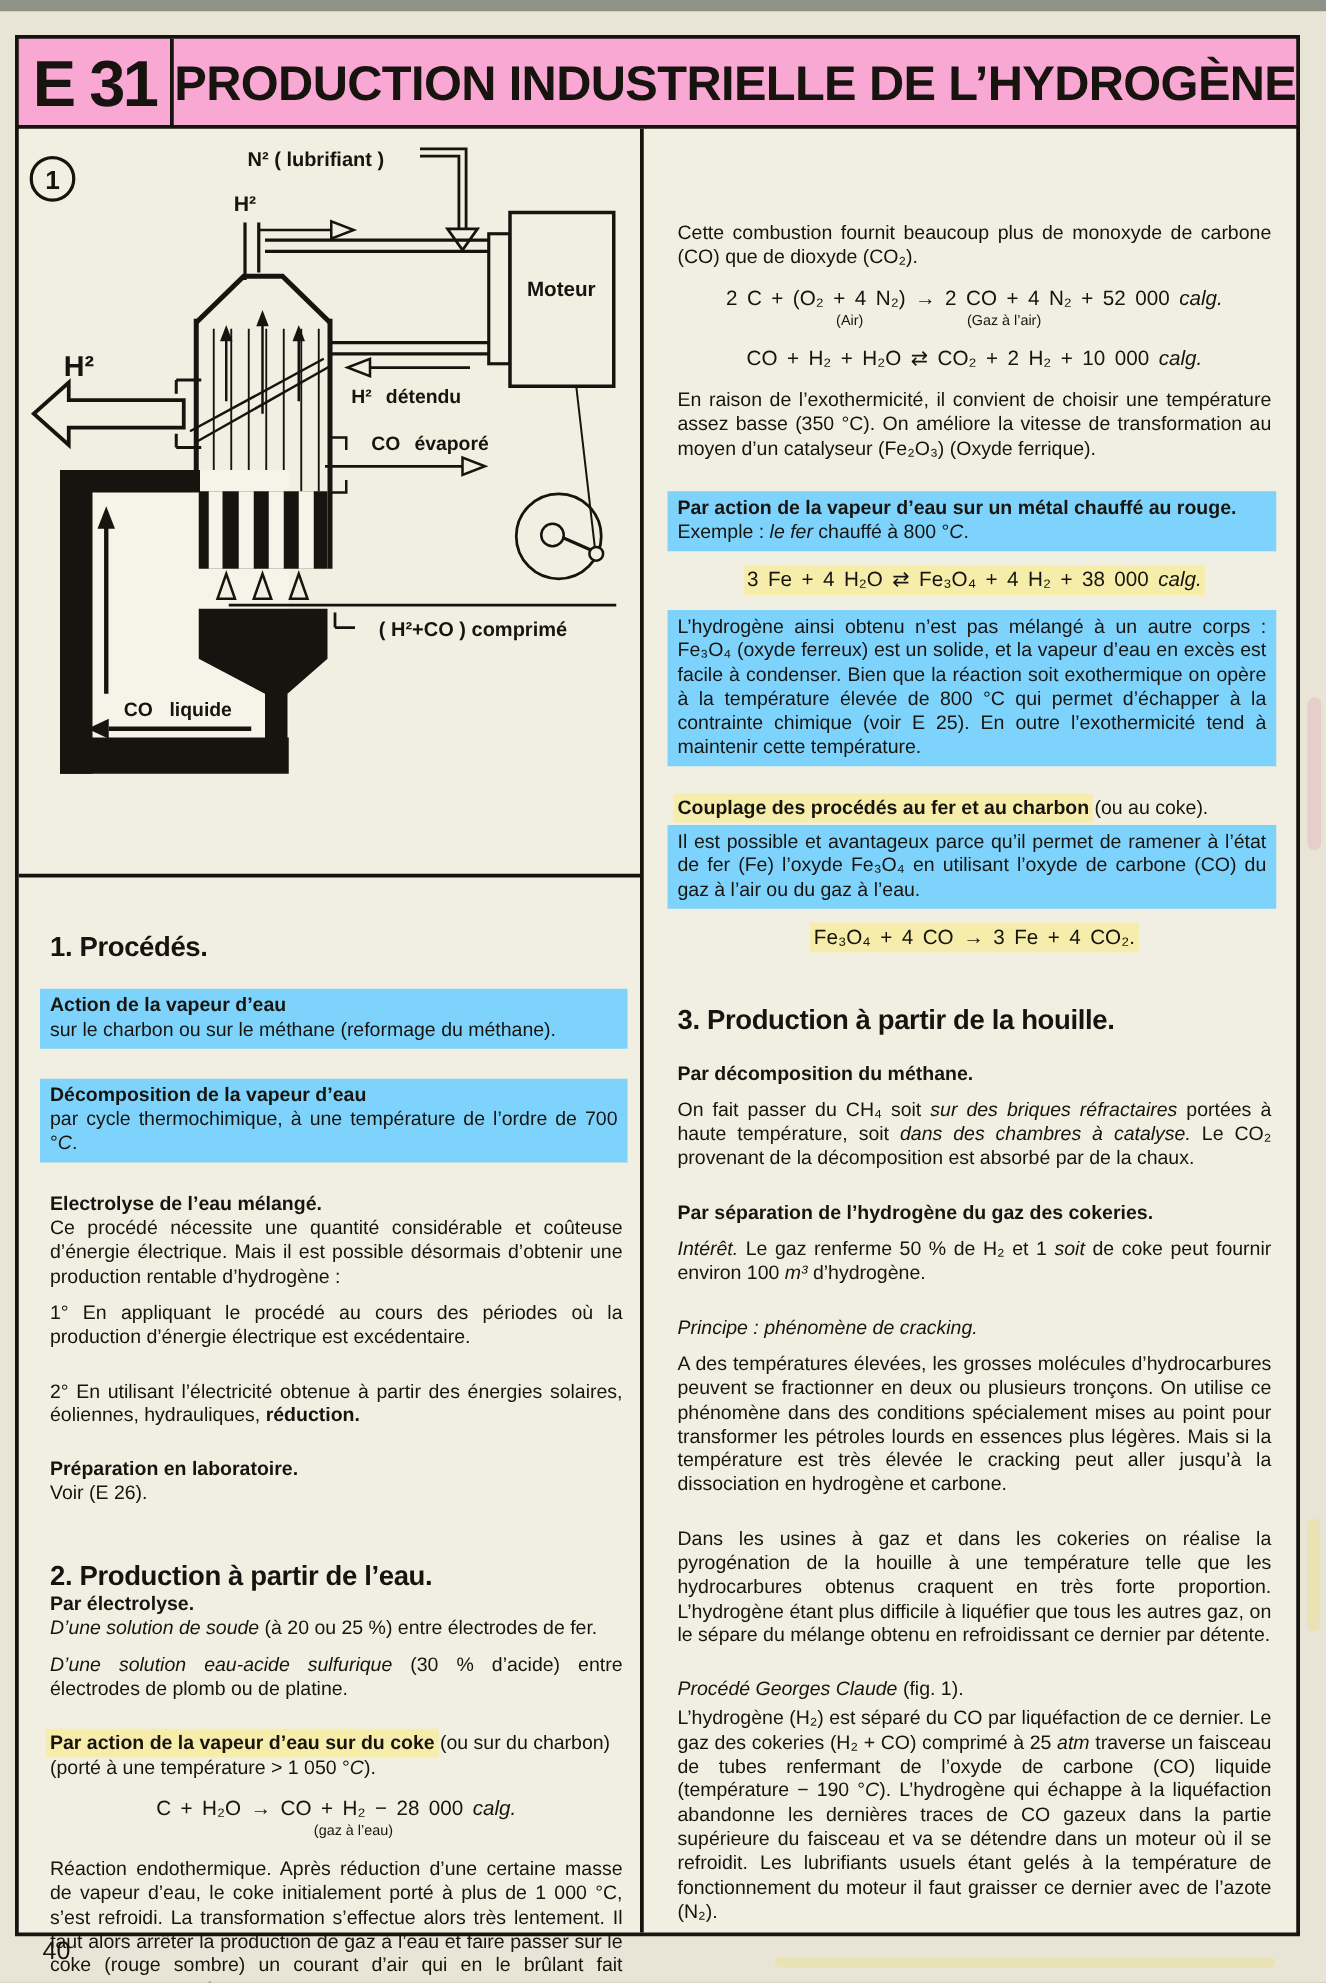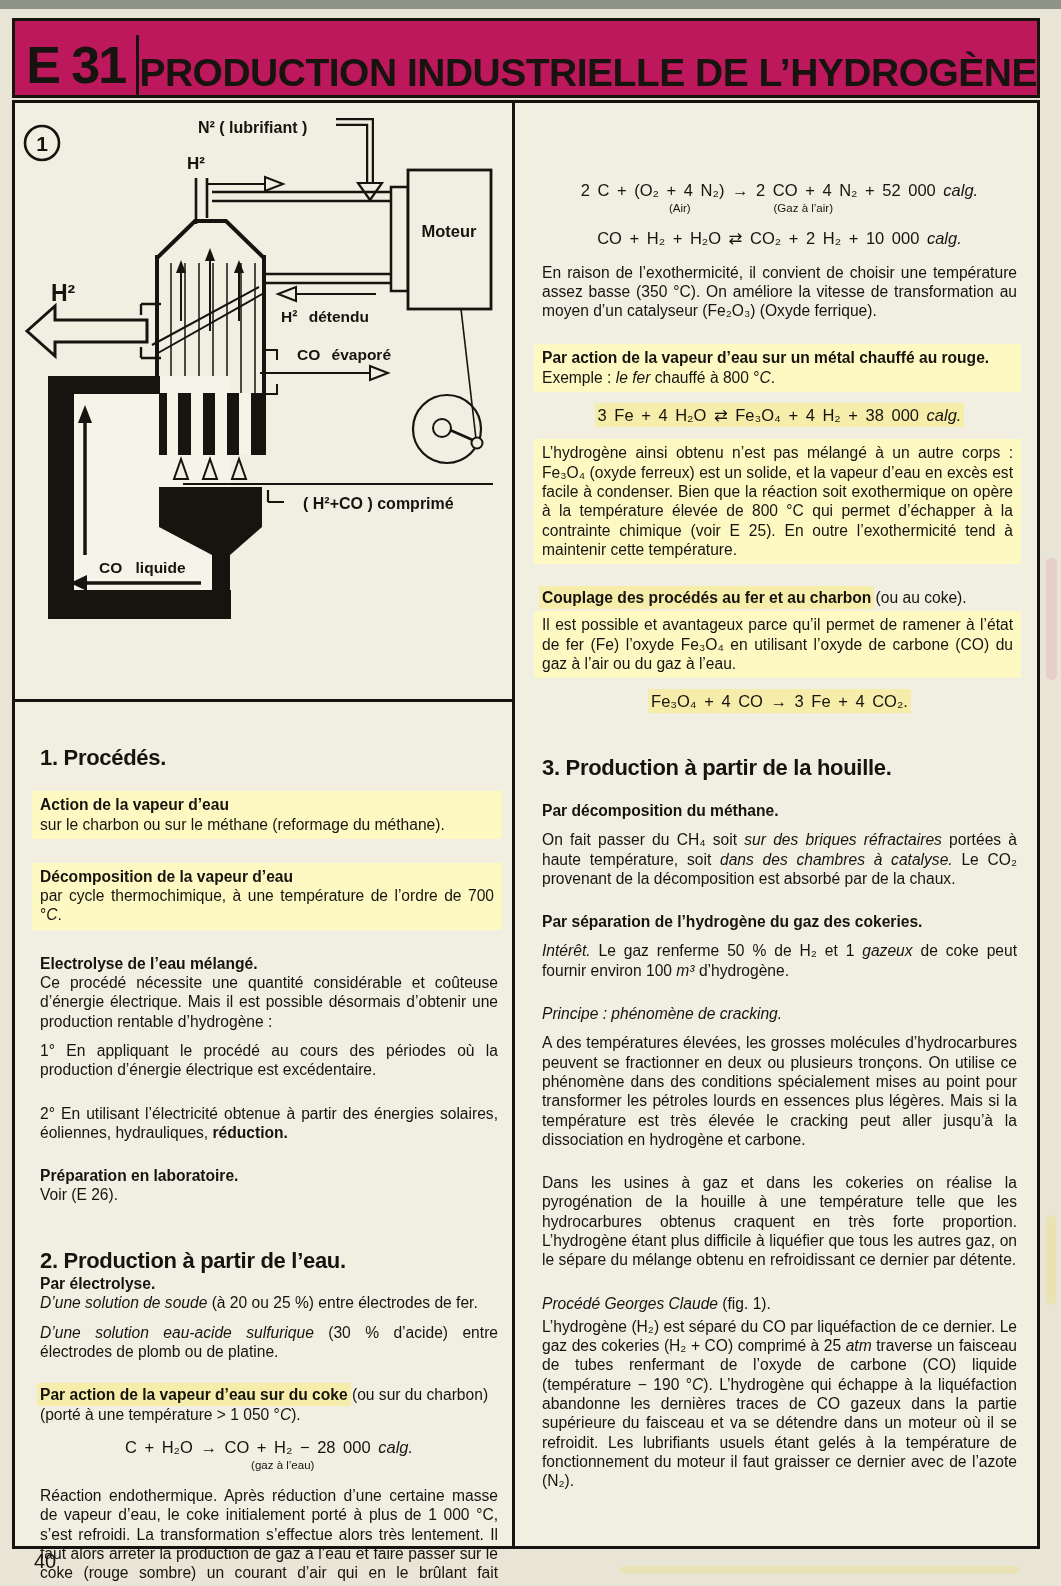--- a/index.html
+++ b/index.html
@@ -1,40 +1,40 @@
 <!DOCTYPE html>
 <html><head>
 <meta charset="utf-8">
 <style>
   html,body{margin:0;padding:0;background:#c9c4b4;}
   .page{position:relative;width:1061px;height:1586px;background:#e8e4d6;
         font-family:"Liberation Sans","DejaVu Sans",sans-serif;color:#17140f;overflow:hidden;}
   .topstrip{position:absolute;top:0;left:0;right:0;height:9px;background:#8e9287;}
-  .hbox{position:absolute;left:12px;top:18px;width:1022px;height:74px;background:#be185d;
-        border:3px solid #17140f;display:flex;align-items:flex-end;}
+  .hbox{position:absolute;left:12px;top:28px;width:1022px;height:74px;background:#f9a8d4;
+        border:3px solid #17140f;display:flex;}
   .hcode{width:142px;border-right:3px solid #17140f;display:flex;align-items:center;justify-content:center;
          font-weight:bold;font-size:52px;letter-spacing:-2px;}
   .htitle{flex:1;display:flex;align-items:center;justify-content:center;font-weight:bold;
           font-size:39px;letter-spacing:-0.5px;white-space:nowrap;border-radius:16px;}
   .mbox{position:absolute;left:12px;top:100px;width:1022px;height:1443px;background:#f1eee2;
         border:3px solid #17140f;display:flex;}
   .colL{width:497px;position:relative;}
   .diagram{display:block;width:497px;height:596px;border-bottom:3px solid #17140f;}
   .colR{flex:1;border-left:3px solid #17140f;padding:64px 20px 0 27px;}
   .coltext{font-size:15.6px;line-height:19.3px;}
   .colLtext{padding:0 14px 0 25px;}
   .p{margin-top:10px;text-align:justify;}
   .h1{font-weight:bold;font-size:22px;margin-top:26px;letter-spacing:-0.3px;}
   .gl{margin-top:24px;}
   .gx{margin-top:46px;}
   .tight{margin-top:4px;}
   .b{font-weight:bold;}
   .i{font-style:italic;}
   .hl{background:#f5eda9;box-shadow:0 0 0 3px #f5eda9;}
-  .hlb{background:#fef9c3;padding:4px 8px 5px 8px;margin-left:-8px;margin-right:-4px;}
+  .hlb{background:#7dd3fc;padding:4px 8px 5px 8px;margin-left:-8px;margin-right:-4px;}
   .eq{margin:14px 0 14px 0;text-align:center;font-size:16.5px;word-spacing:3px;position:relative;}
   .eq-subs{position:relative;height:15px;}
   .eq-subs span{position:absolute;top:-1px;transform:translateX(-50%);font-size:11.5px;word-spacing:0;}
   .pagenum{position:absolute;left:34px;top:1550px;font-size:20px;}
   .streak{position:absolute;border-radius:6px;}
   svg text{font-family:"Liberation Sans","DejaVu Sans",sans-serif;fill:#17140f;}
   .lab{font-weight:bold;}
   .ink{fill:#17140f;}
   .sl{stroke:#17140f;fill:none;}
   .shape{fill:#f1eee2;stroke:#17140f;}
@@ -145,37 +145,38 @@
           <div class="p"><span class="i">D’une solution eau-acide sulfurique</span><span> (30 % d’acide) entre électrodes de plomb ou de platine.</span></div>
           <div class="p gl"><span class="b hl">Par action de la vapeur d’eau sur du coke</span><span> (ou sur du charbon)</span><br><span>(porté à une température &gt; 1 050 °</span><span class="i">C</span><span>).</span></div>
           <div class="eq"><span>C + H₂O → CO + H₂ − 28 000 </span><span class="i">calg.</span><div class="eq-subs">
               <span style="left: 53%;">(gaz à l’eau)</span>
             </div></div>
           <div class="p"><span>Réaction endothermique. Après réduction d’une certaine masse de vapeur d’eau, le coke initialement porté à plus de 1 000 °C, s’est refroidi. La transformation s’effectue alors très lentement. Il faut alors arrêter la production de gaz à l’eau et faire passer sur le coke (rouge sombre) un courant d’air qui en le brûlant fait remonter sa température.</span></div>
         </div>
     </div>
 
     <div class="colR coltext" id="right-col">
+        <div class="p"><span>Cette combustion fournit beaucoup plus de monoxyde de carbone (CO) que de dioxyde (CO₂).</span></div>
         <div class="eq"><span>2 C + (O₂ + 4 N₂) → 2 CO + 4 N₂ + 52 000 </span><span class="i">calg.</span><div class="eq-subs">
             <span style="left: 29%;">(Air)</span>
             <span style="left: 55%;">(Gaz à l’air)</span>
           </div></div>
         <div class="eq"><span>CO + H₂ + H₂O ⇄ CO₂ + 2 H₂ + 10 000 </span><span class="i">calg.</span></div>
         <div class="p"><span>En raison de l’exothermicité, il convient de choisir une température assez basse (350 °C). On améliore la vitesse de transformation au moyen d’un catalyseur (Fe₂O₃) (Oxyde ferrique).</span></div>
         <div class="p gl hlb"><span class="b">Par action de la vapeur d’eau sur un métal chauffé au rouge.</span><br><span>Exemple : </span><span class="i">le fer</span><span> chauffé à 800 °</span><span class="i">C</span><span>.</span></div>
         <div class="eq"><span class="hl">3 Fe + 4 H₂O ⇄ Fe₃O₄ + 4 H₂ + 38 000 </span><span class="i hl">calg.</span></div>
         <div class="p hlb"><span>L’hydrogène ainsi obtenu n’est pas mélangé à un autre corps : Fe₃O₄ (oxyde ferreux) est un solide, et la vapeur d’eau en excès est facile à condenser. Bien que la réaction soit exothermique on opère à la température élevée de 800 °C qui permet d’échapper à la contrainte chimique (voir E 25). En outre l’exothermicité tend à maintenir cette température.</span></div>
         <div class="p gl"><span class="b hl">Couplage des procédés au fer et au charbon</span><span> (ou au coke).</span></div>
         <div class="p hlb tight"><span>Il est possible et avantageux parce qu’il permet de ramener à l’état de fer (Fe) l’oxyde Fe₃O₄ en utilisant l’oxyde de carbone (CO) du gaz à l’air ou du gaz à l’eau.</span></div>
         <div class="eq"><span class="hl">Fe₃O₄ + 4 CO → 3 Fe + 4 CO₂.</span></div>
         <div class="h1 gx"><span>3. Production à partir de la houille.</span></div>
         <div class="p gl"><span class="b">Par décomposition du méthane.</span></div>
         <div class="p"><span>On fait passer du CH₄ soit </span><span class="i">sur des briques réfractaires</span><span> portées à haute température, soit </span><span class="i">dans des chambres à catalyse.</span><span> Le CO₂ provenant de la décomposition est absorbé par de la chaux.</span></div>
         <div class="p gl"><span class="b">Par séparation de l’hydrogène du gaz des cokeries.</span></div>
-        <div class="p"><span class="i">Intérêt.</span><span> Le gaz renferme 50 % de H₂ et 1 </span><span class="i">gazeux</span><span> de coke peut fournir environ 100 </span><span class="i">m³</span><span> d’hydrogène.</span></div>
+        <div class="p"><span class="i">Intérêt.</span><span> Le gaz renferme 50 % de H₂ et 1 </span><span class="i">soit</span><span> de coke peut fournir environ 100 </span><span class="i">m³</span><span> d’hydrogène.</span></div>
         <div class="p gl"><span class="i">Principe : phénomène de cracking.</span></div>
         <div class="p"><span>A des températures élevées, les grosses molécules d’hydrocarbures peuvent se fractionner en deux ou plusieurs tronçons. On utilise ce phénomène dans des conditions spécialement mises au point pour transformer les pétroles lourds en essences plus légères. Mais si la température est très élevée le cracking peut aller jusqu’à la dissociation en hydrogène et carbone.</span></div>
         <div class="p gl"><span>Dans les usines à gaz et dans les cokeries on réalise la pyrogénation de la houille à une température telle que les hydrocarbures obtenus craquent en très forte proportion. L’hydrogène étant plus difficile à liquéfier que tous les autres gaz, on le sépare du mélange obtenu en refroidissant ce dernier par détente.</span></div>
         <div class="p gl"><span class="i">Procédé Georges Claude</span><span> (fig. 1).</span></div>
         <div class="p tight"><span>L’hydrogène (H₂) est séparé du CO par liquéfaction de ce dernier. Le gaz des cokeries (H₂ + CO) comprimé à 25 </span><span class="i">atm</span><span> traverse un faisceau de tubes renfermant de l’oxyde de carbone (CO) liquide (température − 190 °</span><span class="i">C</span><span>). L’hydrogène qui échappe à la liquéfaction abandonne les dernières traces de CO gazeux dans la partie supérieure du faisceau et va se détendre dans un moteur où il se refroidit. Les lubrifiants usuels étant gelés à la température de fonctionnement du moteur il faut graisser ce dernier avec de l’azote (N₂).</span></div>
       </div>
   </div>
 
   <div class="pagenum">40</div>
 

